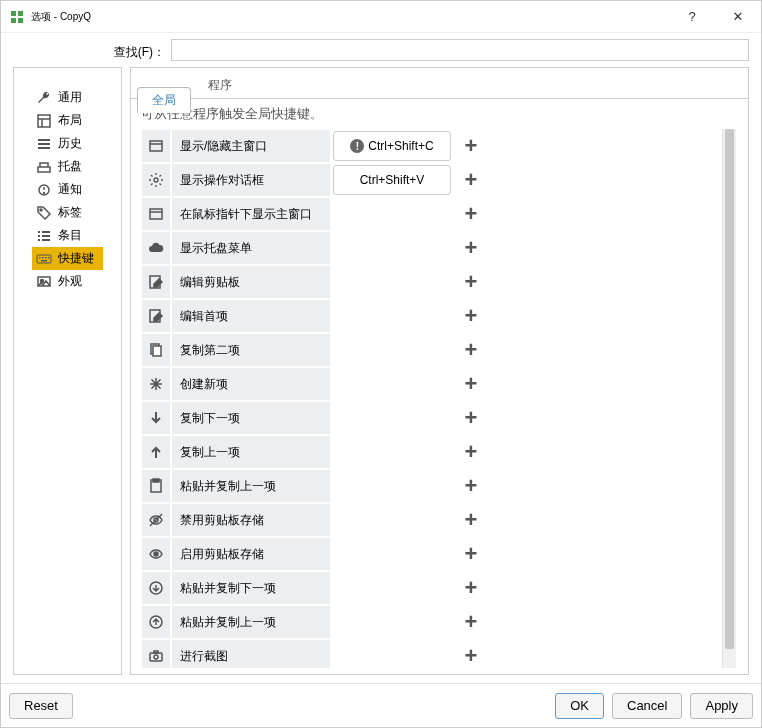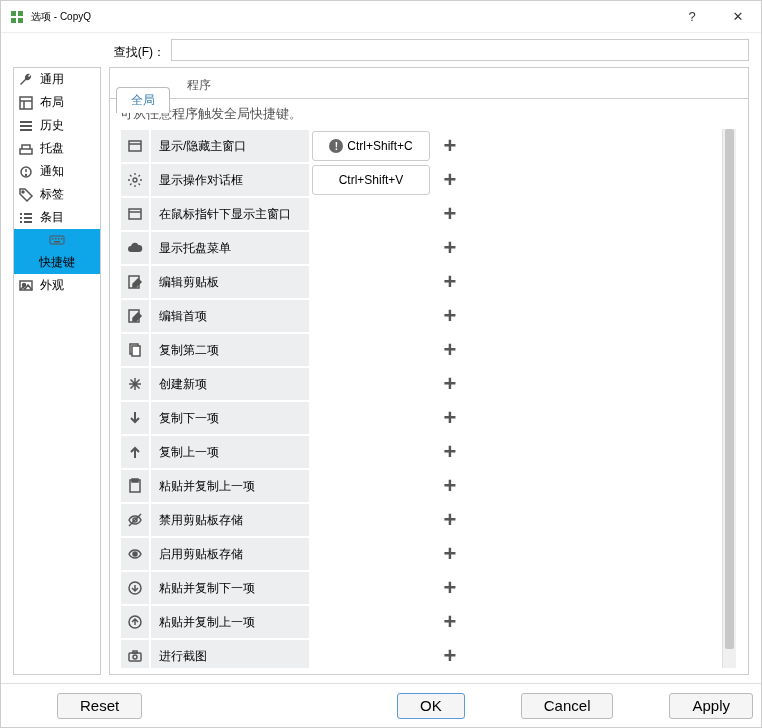--- a/index.html
+++ b/index.html
@@ -12,24 +12,24 @@
 .titlebar-title { flex: 1; font-size: 10px; }
 .titlebar-btns { display: flex; }
 .titlebar-btn { width: 46px; height: 32px; display: flex; align-items: center; justify-content: center; font-size: 13px; color: #333; }
 
 .search-row { display: flex; align-items: flex-end; padding: 6px 12px 6px 0; }
 .search-label { width: 170px; text-align: right; padding-right: 6px; font-size: 12px; }
 .search-input { flex: 1; border: 1px solid #ccc; height: 22px; padding: 0 4px; font-size: 12px; }
 
 .body { flex: 1; display: flex; padding: 0 12px 8px 12px; gap: 8px; overflow: hidden; }
 
-.sidebar { width: 88px; border: 1px solid #ccc; padding: 0; background: #fff; overflow-y: auto; }
+.sidebar { width: 109px; border: 1px solid #ccc; padding: 18px; background: #fff; overflow-y: auto; }
 .sidebar-item { display: flex; align-items: center; gap: 6px; padding: 3px 4px; cursor: default; font-size: 12px; }
 .sidebar-item .icn { width: 16px; height: 16px; display: flex; align-items: center; justify-content: center; color: #555; }
-.sidebar-item.active { background: #0ea5e9; flex-direction: column; }
+.sidebar-item.active { background: #eab308; }
 
 .main { flex: 1; display: flex; flex-direction: column; border: 1px solid #ccc; overflow: hidden; }
 .tabs { display: flex; border-bottom: 1px solid #ccc; background: #fff; padding-top: 4px; padding-left: 6px; gap: 2px; }
 .tab { padding: 4px 14px; border: 1px solid transparent; border-bottom: none; font-size: 12px; color: #555; border-top-left-radius: 4px; border-top-right-radius: 4px; }
 .tab.active { border-color: #bbb; background: #fff; color: #3a7db0; position: relative; top: 15px; }
 .hint { padding: 6px 10px; color: #555; font-size: 13px; }
 
 .list-wrap { flex: 1; display: flex; overflow: hidden; margin: 0 12px 6px 10px; }
 .list { flex: 1; overflow-y: auto; }
 .scrollbar { width: 14px; background: #f0f0f0; border-left: 1px solid #e0e0e0; position: relative; }
@@ -38,21 +38,21 @@
 .row { display: flex; align-items: stretch; min-height: 34px; }
 .cell-icon { width: 30px; display: flex; align-items: center; justify-content: center; background: #eceeef; border: 1px solid #fff; }
 .cell-icon svg, .cell-icon .icn { width: 16px; height: 16px; color: #555; }
 .cell-label { flex: 0 0 160px; display: flex; align-items: center; padding: 0 8px; background: #eceeef; border: 1px solid #fff; font-size: 12px; }
 .cell-shortcut { flex: 0 0 118px; display: flex; align-items: center; justify-content: center; background: #fff; border: 1px solid #ccc; margin: 2px; padding: 0 6px; font-size: 12px; border-radius: 3px; gap: 4px; }
 .cell-shortcut.empty { border: none; background: transparent; }
 .cell-plus { width: 36px; display: flex; align-items: center; justify-content: center; color: #555; font-size: 22px; font-weight: bold; }
 .warn-badge { width: 14px; height: 14px; border-radius: 50%; background: #666; color: #fff; display: inline-flex; align-items: center; justify-content: center; font-size: 10px; font-weight: bold; }
 
 .footer { height: 44px; border-top: 1px solid #e0e0e0; display: flex; align-items: center; padding: 0 8px; gap: 8px; }
-.btn { height: 26px; padding: 0 22px; border: 1px solid #bbb; background: #f5f5f5; font-size: 15px; border-radius: 3px; display: flex; align-items: center; margin-left: 48px; }
+.btn { height: 26px; padding: 0 14px; border: 1px solid #bbb; background: #f5f5f5; font-size: 13px; border-radius: 3px; display: flex; align-items: center; }
 .btn.primary { border-color: #5a9bd4; }
 .spacer { flex: 1; }
 
 .icn svg { width: 16px; height: 16px; }
 </style>
 </head>
 <body>
 
 <div class="window">
 

